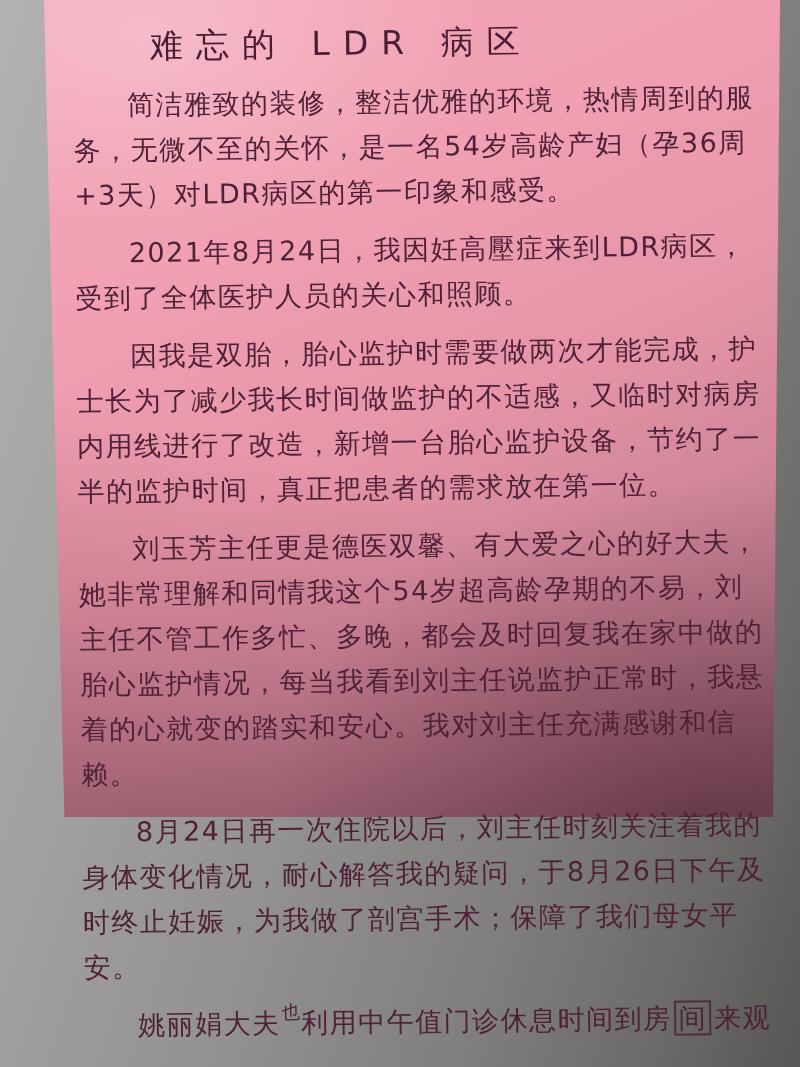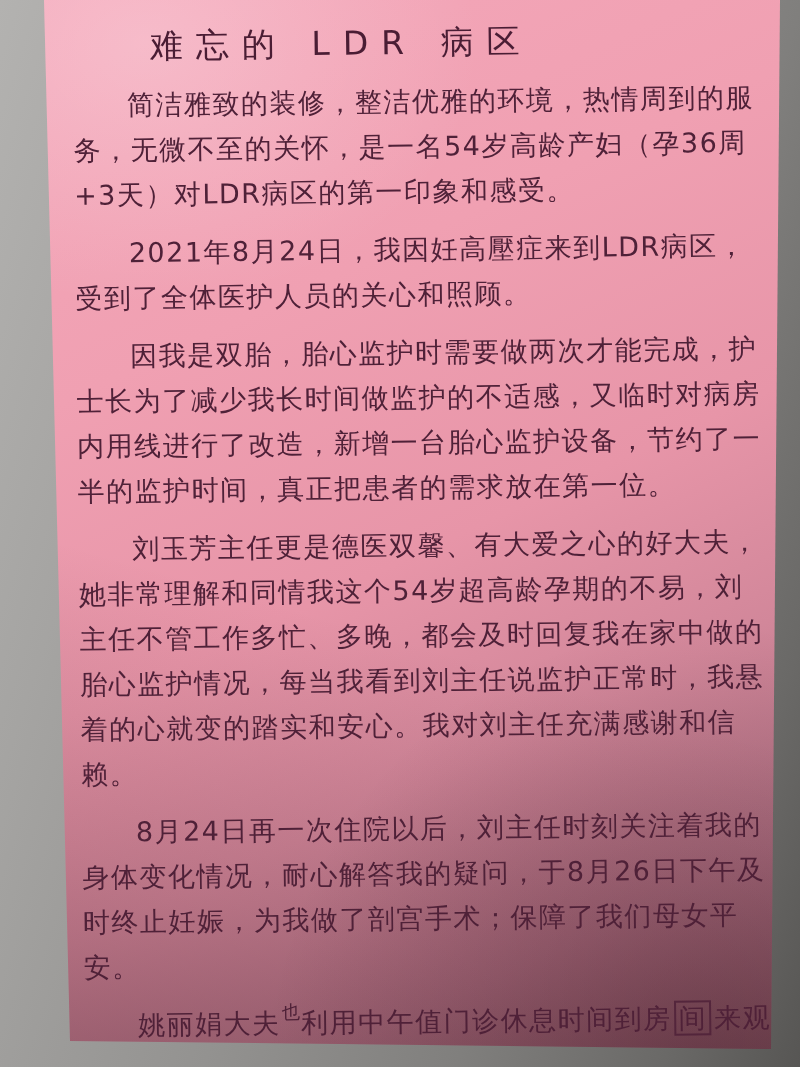--- a/index.html
+++ b/index.html
@@ -2,21 +2,21 @@
 <html><head>
 <meta charset="utf-8">
 <style>
   html, body { margin: 0; padding: 0; }
   body {
     width: 800px; height: 1067px; overflow: hidden;
     font-family: "DejaVu Sans", sans-serif;
     background: linear-gradient(108deg, #b3b2b0 0%, #a5a4a2 22%, #939290 48%,
                 #807f7d 70%, #6a6967 88%, #575654 100%);
   }
-  .scene { position: relative; width: 800px; height: 1067px; }
+  .scene { position: relative; width: 800px; height: 817px; }
   .paper {
     position: absolute; inset: 0;
     clip-path: polygon(44px 0px, 780px 0px, 771px 1049px, 70px 1041px);
     background:
       radial-gradient(60% 35% at 18% 4%, rgba(255,236,242,0.30), rgba(255,236,242,0) 70%),
       linear-gradient(155deg, #f4a8ba 0%, #f0a0b2 30%, #e795a8 52%,
                       #d2879a 68%, #b17284 84%, #925e6c 96%, #875663 100%);
   }
   .shade {
     position: absolute; inset: 0;

